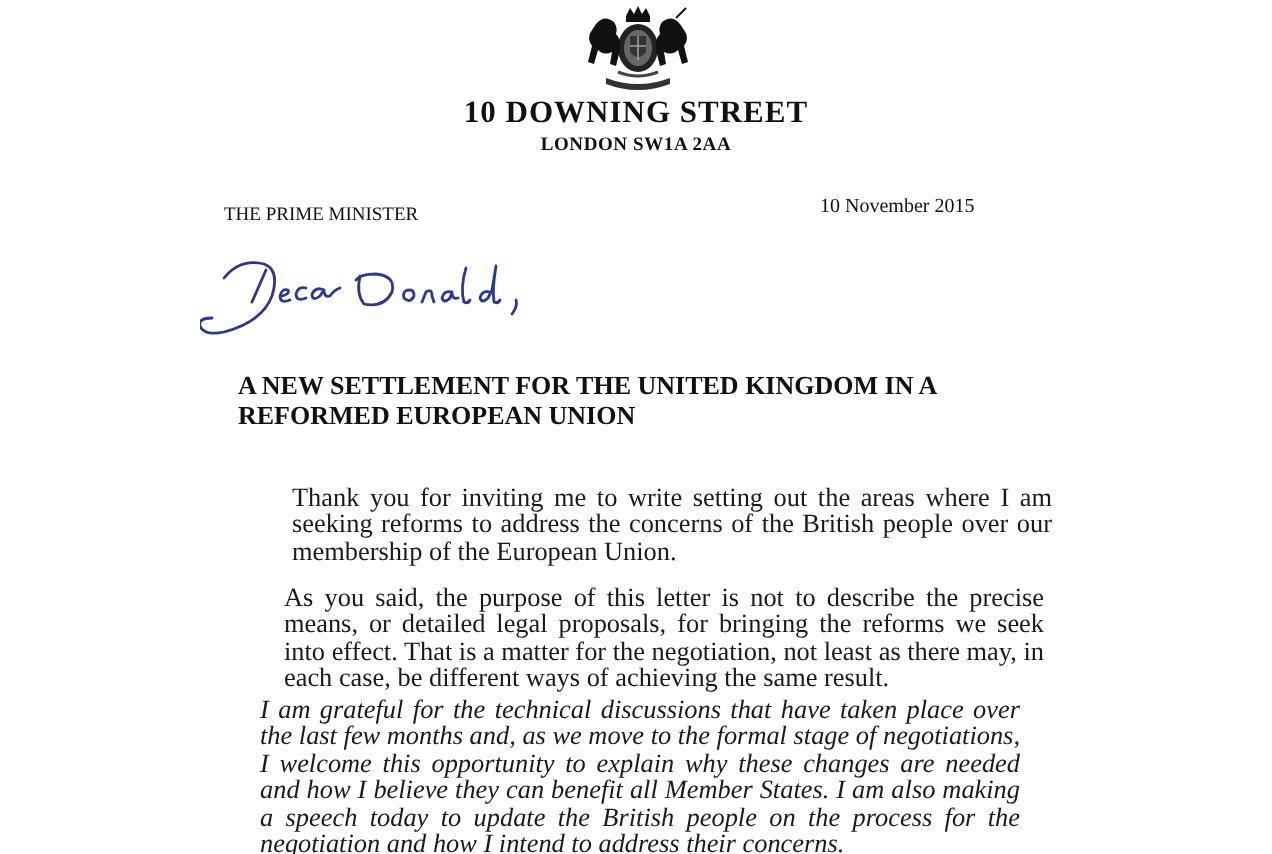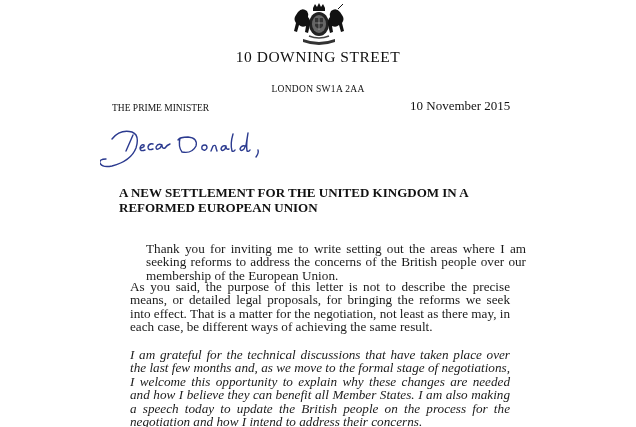--- a/index.html
+++ b/index.html
@@ -1,23 +1,23 @@
 <!DOCTYPE html>
 <html><head>
   <meta charset="utf-8">
   <style>
     html, body { margin: 0; padding: 0; background: #ffffff; }
     body { width: 636px; height: 427px; position: relative; overflow: hidden;
            font-family: "Liberation Serif", "DejaVu Serif", serif; color: #1a1a1a; }
     .crest { position: absolute; left: 291px; top: 2px; width: 56px; height: 44px; }
-    .address { position: absolute; left: 0; width: 636px; text-align: center; }
+    .address { position: absolute; left: 0; width: 636px; text-align: center; font-weight: bold; }
     .addr1 { top: 48px; font-size: 15.5px; letter-spacing: 0.5px; color: #111; }
-    .addr2 { top: 84px; font-size: 9.5px; letter-spacing: 0.3px; color: #111; }
+    .addr2 { top: 68px; font-size: 9.5px; letter-spacing: 0.3px; color: #111; }
     .pm { position: absolute; left: 112px; top: 103px; font-size: 9.5px; color: #111; }
-    .date { position: absolute; left: 410px; top: 98px; font-size: 13px; color: #111; }
+    .date { position: absolute; left: 410px; top: 98px; font-size: 10px; color: #111; }
     .salutation { position: absolute; left: 100px; top: 125px; width: 200px; height: 55px; }
     .title { position: absolute; left: 119px; top: 185px; width: 380px; font-weight: bold;
              font-size: 13px; line-height: 15px; color: #111; }
     .para { position: absolute; left: 130px; width: 380px; font-size: 13.2px; line-height: 13.4px;
             text-align: justify; color: #1a1a1a; }
     .p1 { top: 226px; }
     .p2 { top: 280px; }
     .p3 { top: 348px; font-style: italic; }
   </style>
 </head>
@@ -69,16 +69,16 @@
       <path d="M133 9 q-3 10 -1 17 q2 1 3 -1"></path>
       <path d="M145 21 q-4 -1 -5 3 q1 3 4 0 l2 -4 l2 -12 q-2 12 -1 18 q2 1 3 -1"></path>
 
       <path d="M158 25 q1 3 -2 7"></path>
     </g>
   </svg>
 
   <div class="title">A NEW SETTLEMENT FOR THE UNITED KINGDOM IN A REFORMED EUROPEAN UNION</div>
 
   <p class="para p1" style="margin:16px;">Thank you for inviting me to write setting out the areas where I am seeking reforms to address the concerns of the British people over our membership of the European Union.</p>
-  <p class="para p2" style="margin:0;">As you said, the purpose of this letter is not to describe the precise means, or detailed legal proposals, for bringing the reforms we seek into effect.  That is a matter for the negotiation, not least as there may, in each case, be different ways of achieving the same result.</p>
+  <p class="para p2" style="margin:12px;">As you said, the purpose of this letter is not to describe the precise means, or detailed legal proposals, for bringing the reforms we seek into effect.  That is a matter for the negotiation, not least as there may, in each case, be different ways of achieving the same result.</p>
   <p class="para p3" style="margin:0;">I am grateful for the technical discussions that have taken place over the last few months and, as we move to the formal stage of negotiations, I welcome this opportunity to explain why these changes are needed and how I believe they can benefit all Member States.  I am also making a speech today to update the British people on the process for the negotiation and how I intend to address their concerns.</p>
 
 </div>
 
 </body></html>

